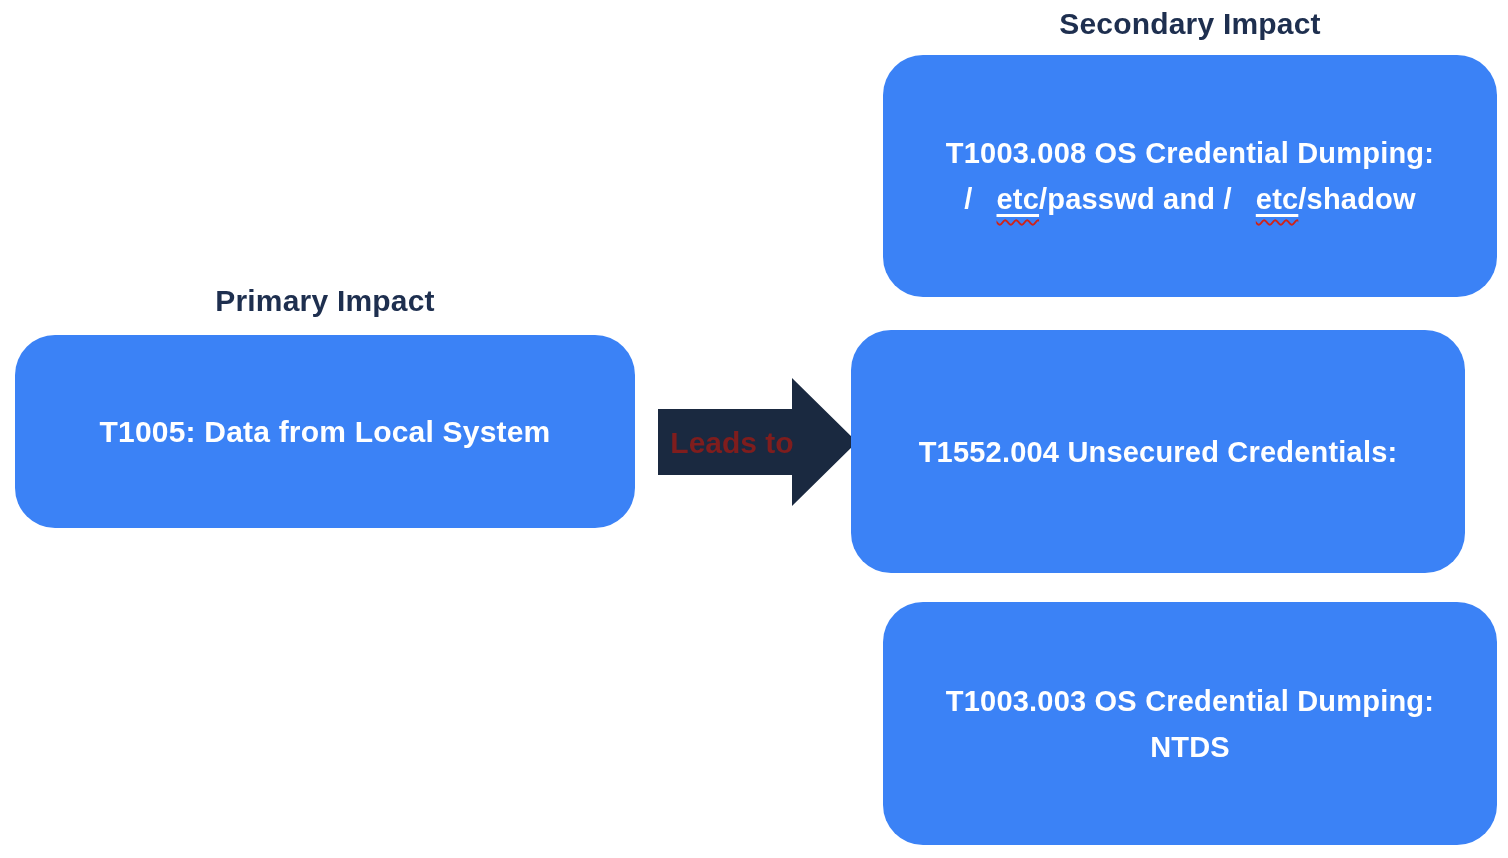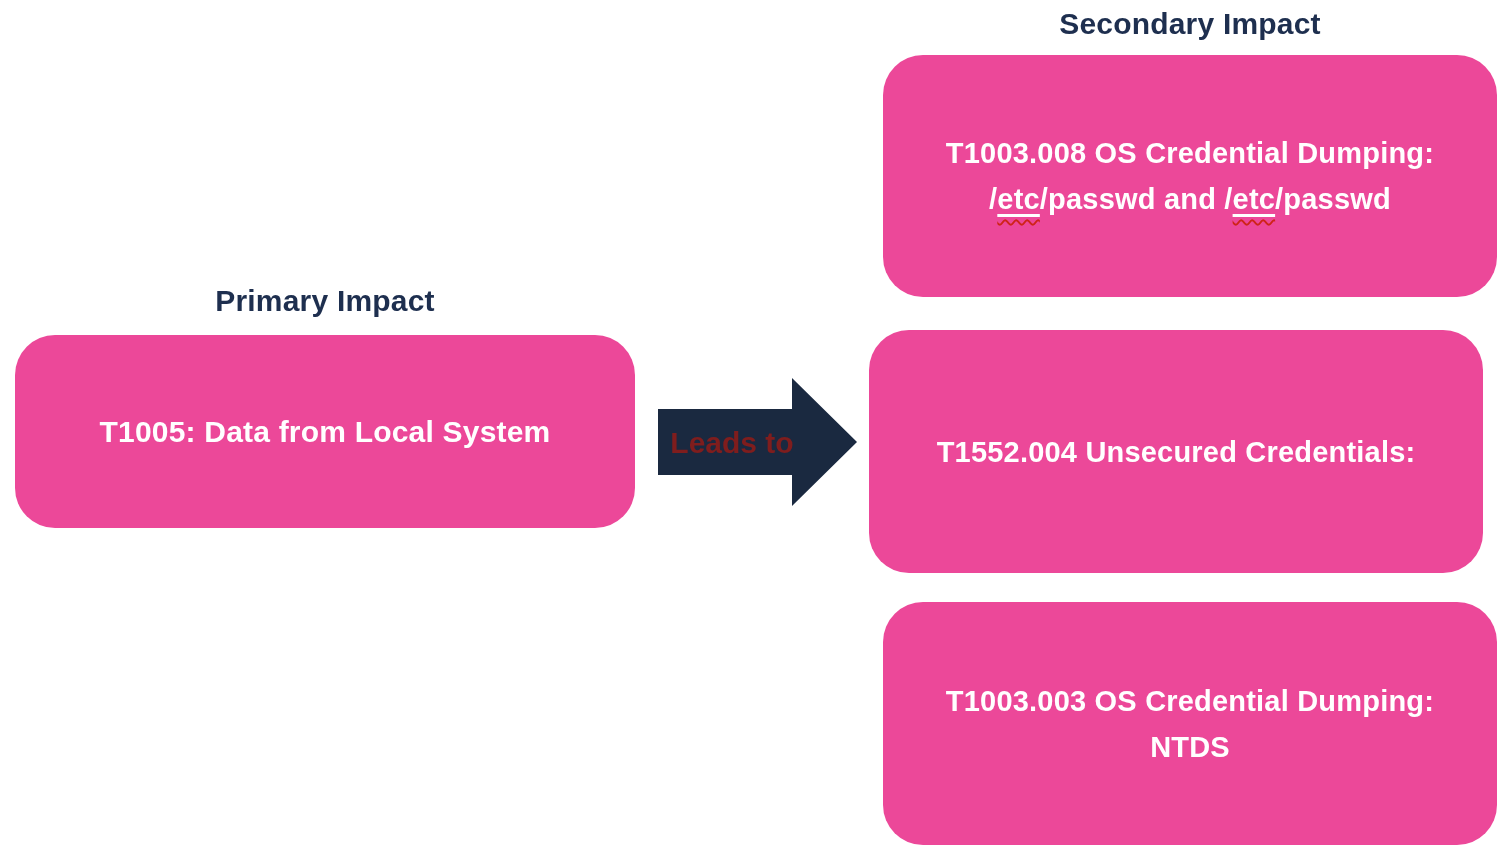--- a/index.html
+++ b/index.html
@@ -17,36 +17,36 @@
     font-size: 30px;
     color: #1e2f4f;
     text-align: center;
     letter-spacing: 0.2px;
   }
   #primary-title   { left: 15px;  top: 284px; width: 620px; }
   #secondary-title { left: 883px; top: 7px;   width: 614px; }
 
   .flow-box {
     position: absolute;
-    background: #ec4899;
+    background: #3b82f6;
     border-radius: 40px;
     color: #ffffff;
     display: flex;
     flex-direction: column;
     align-items: center;
     justify-content: center;
     text-align: center;
     font-weight: bold;
     font-size: 29px;
     line-height: 46px;
     letter-spacing: 0.2px;
   }
   #primary-box { left: 15px;  top: 335px; width: 620px; height: 193px; font-size: 30px; }
   #sec-box-1   { left: 883px; top: 55px;  width: 614px; height: 242px; }
-  #sec-box-2   { left: 869px; top: 330px; width: 614px; height: 243px; }
+  #sec-box-2   { left: 851px; top: 330px; width: 614px; height: 243px; }
   #sec-box-3   { left: 883px; top: 602px; width: 614px; height: 243px; text-align: right; }
 
   #arrow {
     position: absolute;
     left: 658px;
     top: 378px;
   }
   #arrow-label {
     position: absolute;
     left: 658px;
@@ -71,20 +71,21 @@
     text-underline-offset: 5px;
   }
   
   .etc-squiggle {
     text-decoration-line: underline;
     text-decoration-style: wavy;
     text-decoration-color: #cf2318;
     text-decoration-thickness: 2px;
     text-underline-offset: 10px;
     text-decoration-skip-ink: none;
+    margin-left: 24px;
   }
 </style>
 </head>
 <body>
 
 <div id="canvas">
 
   <div class="col-title" id="secondary-title">Secondary Impact</div>
 
   <div class="col-title" id="primary-title">Primary Impact</div>
@@ -93,21 +94,21 @@
     <div class="box-line">T1005: Data from Local System</div>
   </div>
 
   <svg id="arrow" width="200" height="128" viewBox="0 0 200 128" aria-hidden="true">
     <polygon points="0,31 134,31 134,0 199,64 134,128 134,97 0,97" fill="#1a2940"></polygon>
   </svg>
   <div id="arrow-label">Leads to</div>
 
   <div class="flow-box" id="sec-box-1">
     <div class="box-line">T1003.008 OS Credential Dumping:</div>
-    <div class="box-line"><span>/</span><span class="etc-underline"><span class="etc-squiggle">etc</span></span><span>/passwd and /</span><span class="etc-underline"><span class="etc-squiggle">etc</span></span><span>/passwd</span></div>
+    <div class="box-line"><span>/</span><span class="etc-underline"><span class="etc-squiggle">etc</span></span><span>/passwd and /</span><span class="etc-underline"><span class="etc-squiggle">etc</span></span><span>/shadow</span></div>
   </div>
 
   <div class="flow-box" id="sec-box-2">
     <div class="box-line">T1552.004 Unsecured Credentials:</div>
   </div>
 
   <div class="flow-box" id="sec-box-3">
     <div class="box-line">T1003.003 OS Credential Dumping:</div>
     <div class="box-line">NTDS</div>
   </div>

